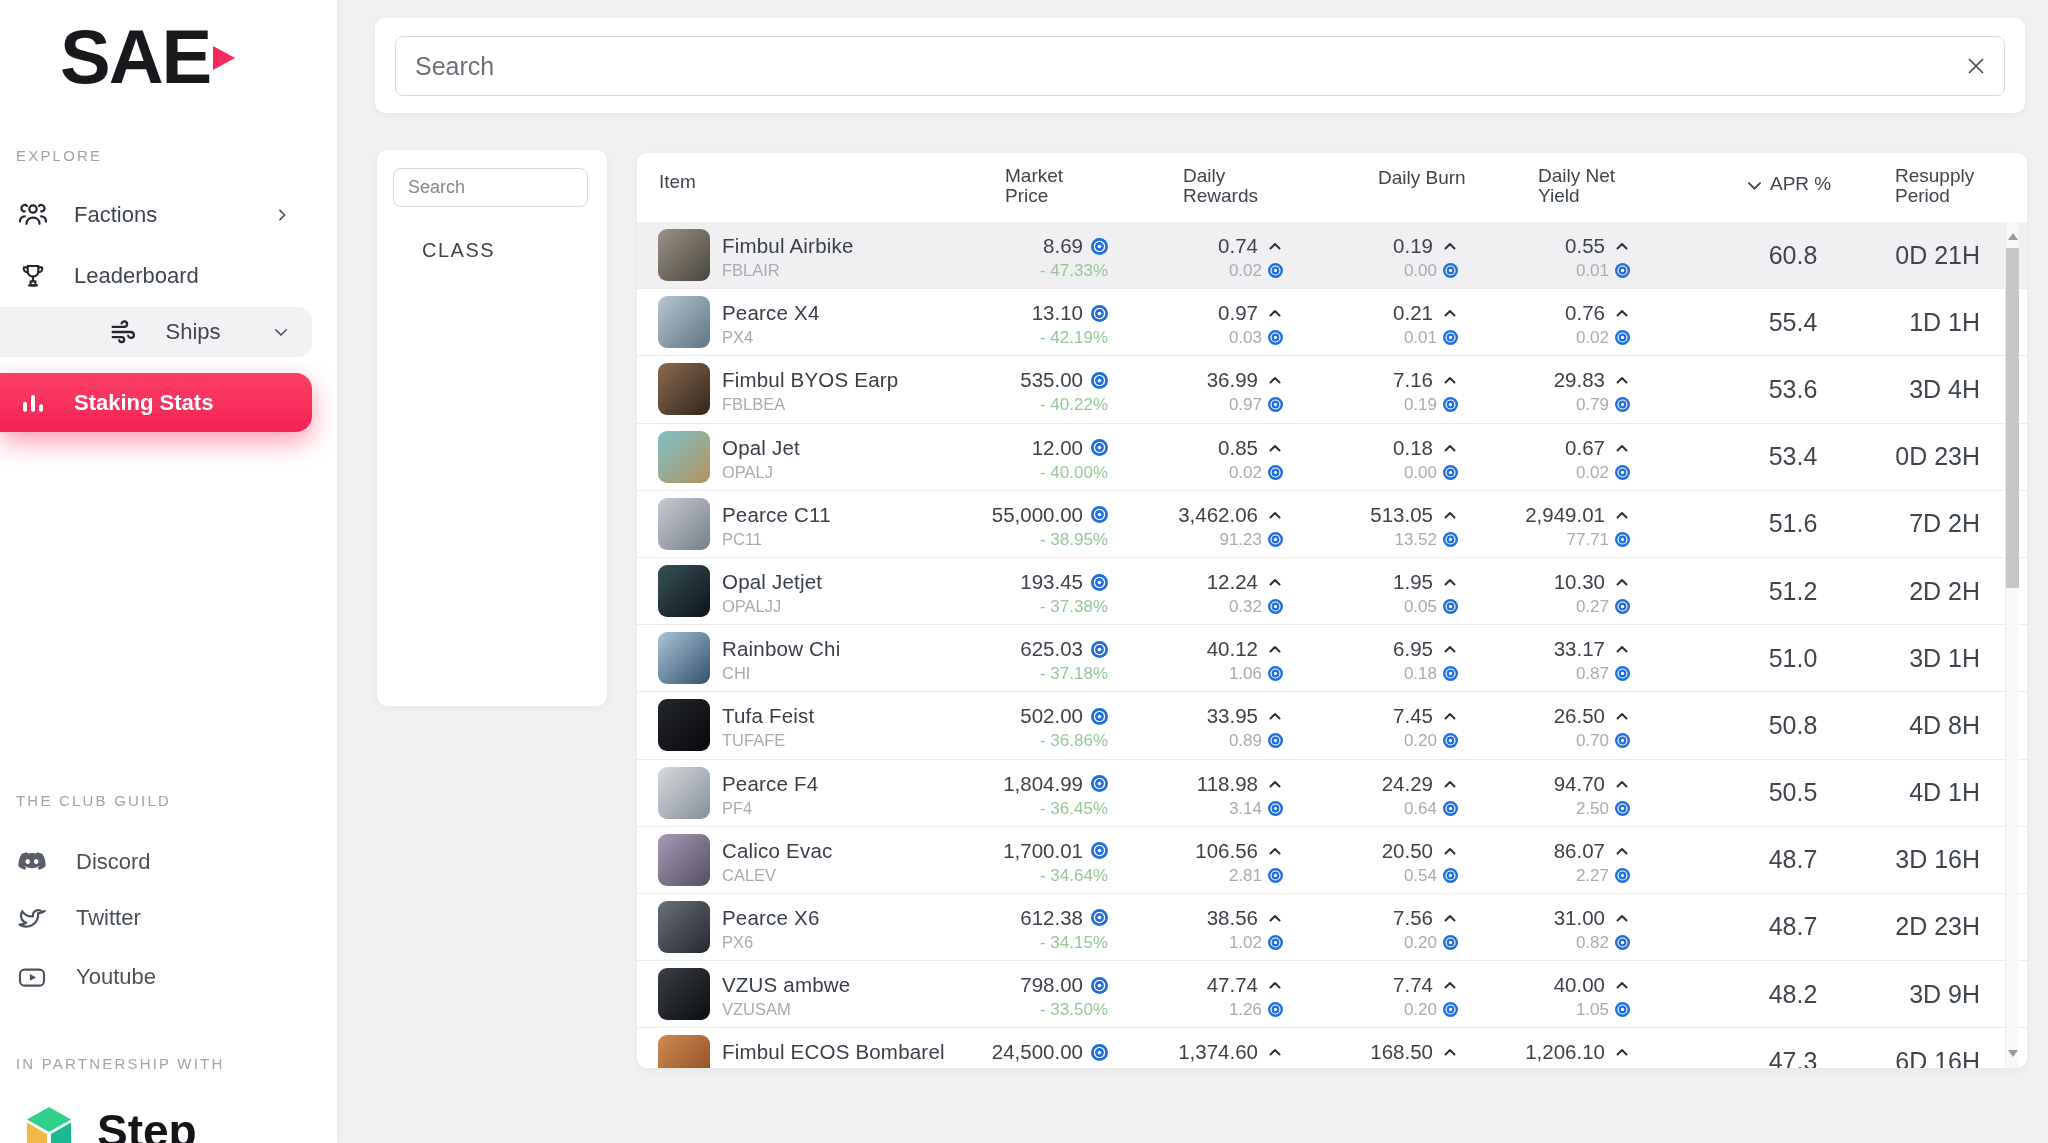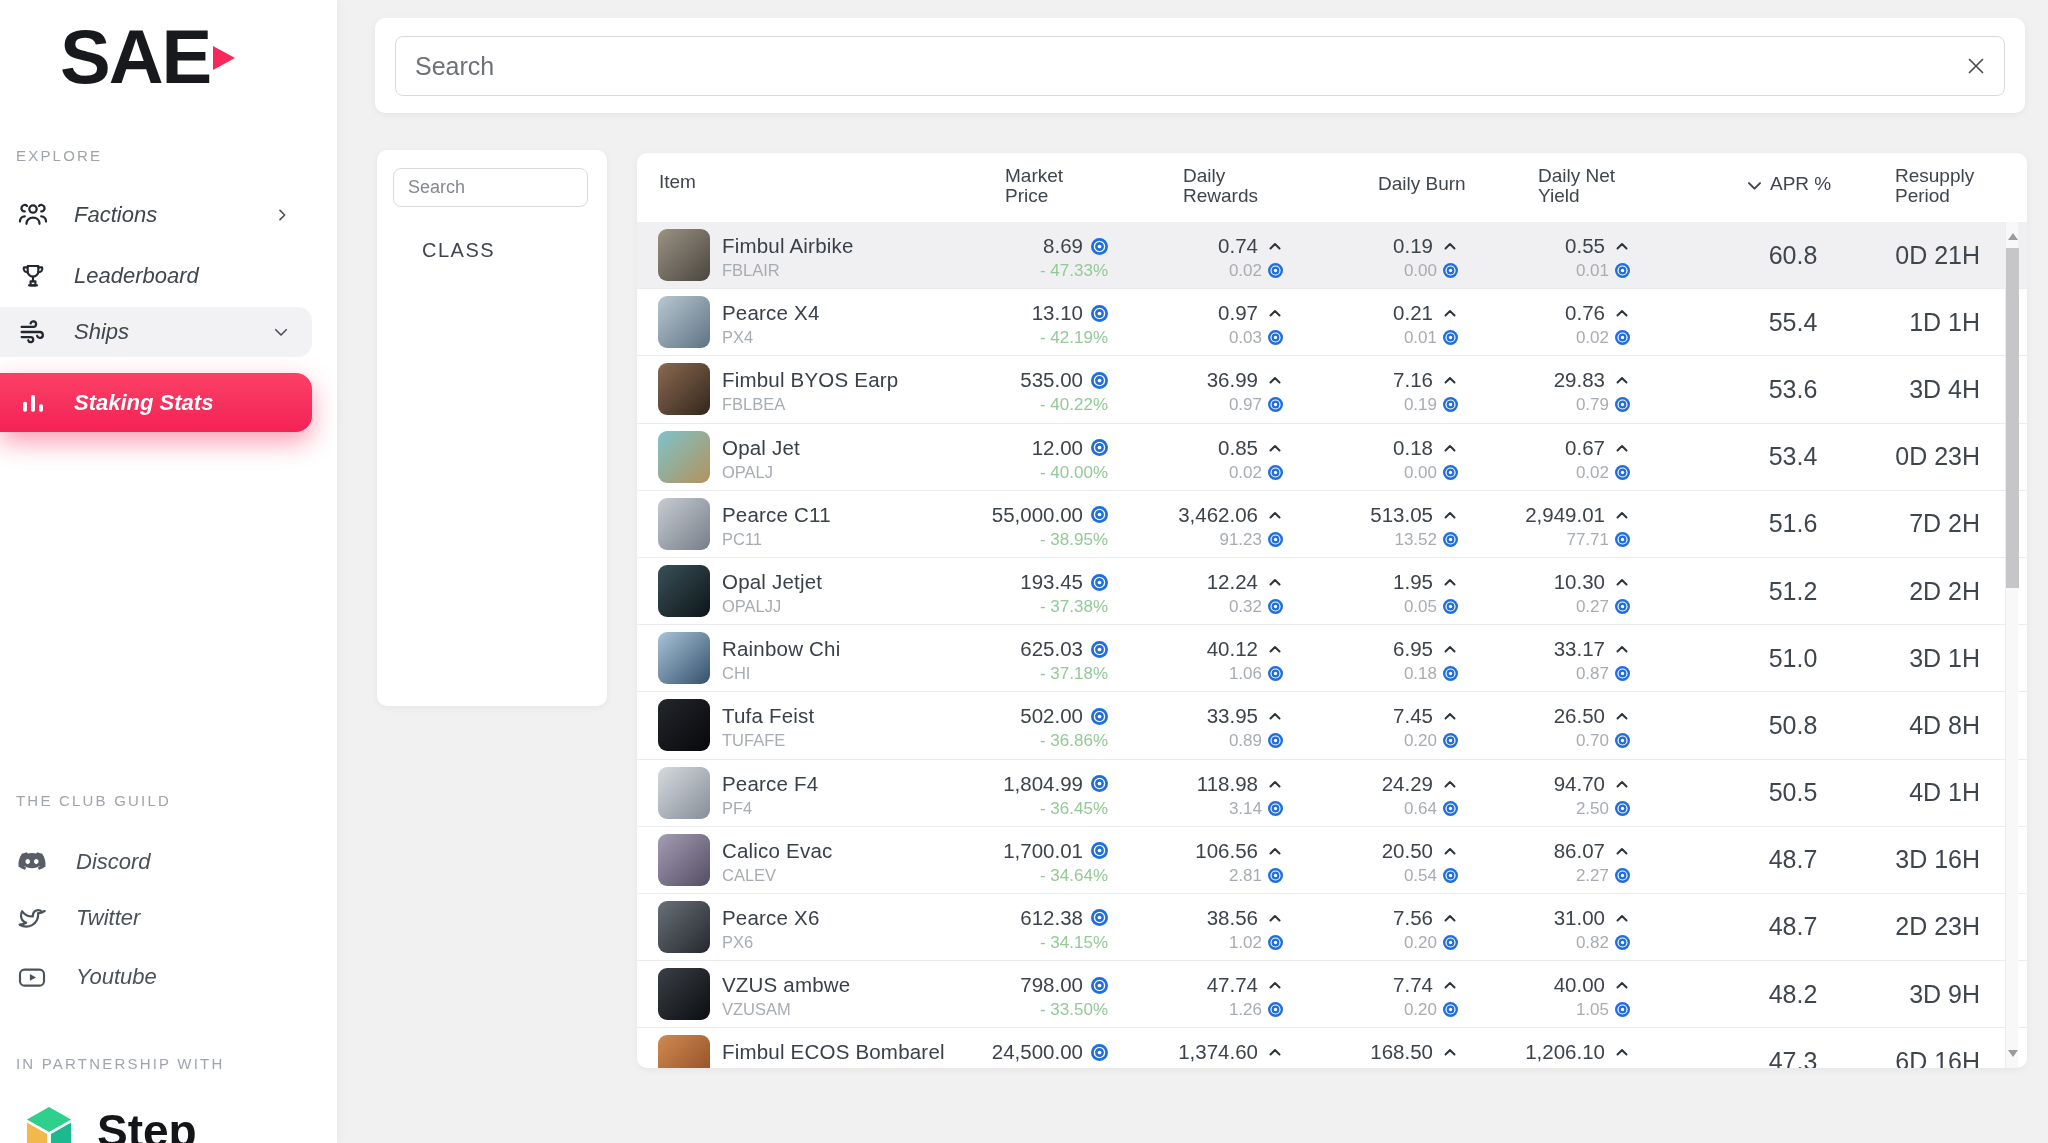--- a/index.html
+++ b/index.html
@@ -8,21 +8,21 @@
   .app { position:relative; width:2048px; height:1143px; overflow:hidden; }
 
   
   .sidebar { position:absolute; left:0; top:0; width:337px; height:1143px; background:#fff; box-shadow:2px 0 10px rgba(0,0,0,.04); }
   .logo { position:absolute; left:60px; top:18px; height:78px; }
   .logo-text { font-size:76px; font-weight:800; color:#17191c; letter-spacing:-2px; line-height:78px; }
   .logo-tri { position:absolute; left:153px; top:28px; width:0; height:0; border-left:22px solid #f7295c; border-top:12px solid transparent; border-bottom:12px solid transparent; }
   .section-label { position:absolute; left:16px; font-size:15px; letter-spacing:2.2px; color:#9fa4ac; font-weight:500; }
   .menu-item { position:absolute; left:0; width:312px; display:flex; align-items:center; padding-left:16px; }
   .menu-item .mi-icon { width:34px; height:34px; flex:0 0 34px; display:flex; align-items:center; justify-content:center; }
-  .menu-item .mi-label { margin-left:24px; font-size:22px; color:#40464e;font-style:italic; }
+  .menu-item .mi-label { margin-left:24px; font-size:22px; color:#40464e; }
   .menu-item .mi-trail { position:absolute; right:22px; display:flex; }
   .ships-row { background:#f2f2f4; border-radius:0 14px 14px 0; }
   .staking-row { background:linear-gradient(180deg,#fb4066,#f42255); border-radius:0 16px 16px 0; box-shadow:0 10px 26px rgba(246,35,85,.45); }
   .staking-row .mi-label { color:#fff; font-weight:700; }
   .club-item .mi-label { margin-left:27px; font-size:22px; color:#4b5158; }
   .partner { position:absolute; left:25px; top:1106px; display:flex; align-items:flex-start; }
   .partner-name { margin-left:24px; font-size:46px; font-weight:800; color:#141518; line-height:50px; }
 
   
   .search-card { position:absolute; left:375px; top:18px; width:1650px; height:95px; background:#fff; border-radius:10px; box-shadow:0 2px 8px rgba(0,0,0,.05); }
@@ -110,21 +110,21 @@
             <path d="M8 5.5H5.2a2.6 2.6 0 0 0 2.9 3.6"></path>
             <path d="M16 5.5h2.8a2.6 2.6 0 0 1-2.9 3.6"></path>
             <path d="M12 12.5V16"></path>
             <path d="M9 19h6"></path>
             <path d="M10.2 16h3.6v3h-3.6z"></path>
           </svg>
       </span>
       <span class="mi-label">Leaderboard</span>
     </div>
 
-    <div class="menu-item ships-row" style="top:307px;height:50px;">
+    <div class="menu-item ships-row" style="top:307px;height:50px;justify-content:center;">
       <span class="mi-icon">
         <svg width="32" height="32" viewBox="0 0 24 24" fill="none" stroke="#23272e" stroke-width="1.7" stroke-linecap="round" stroke-linejoin="round">
             <path d="M3.5 8.2h8.7a2.1 2.1 0 1 0-2-2.7"></path>
             <path d="M3.5 12h13.6a2.2 2.2 0 1 1-2 2.9"></path>
             <path d="M3.5 15.8h6.7a1.9 1.9 0 1 1-1.8 2.4"></path>
           </svg>
       </span>
       <span class="mi-label">Ships</span>
       <span class="mi-trail">
         <svg width="18" height="18" viewBox="0 0 24 24" fill="none" stroke="#4b5158" stroke-width="2.2" stroke-linecap="round" stroke-linejoin="round">
@@ -206,21 +206,21 @@
   <div class="table-card">
     <div class="th" style="left:22px;top:19px;">Item</div>
     <div class="th" style="left:368px;top:13px;">
       <div>Market</div>
         <div>Price</div>
     </div>
     <div class="th" style="left:546px;top:13px;">
       <div>Daily</div>
         <div>Rewards</div>
     </div>
-    <div class="th" style="left:741px;top:21px;">Daily Burn</div>
+    <div class="th" style="left:741px;top:15px;">Daily Burn</div>
     <div class="th" style="left:901px;top:13px;">
       <div>Daily Net</div>
         <div>Yield</div>
     </div>
     <div class="th" style="left:1108px;top:23px;">
       <svg width="19" height="19" viewBox="0 0 24 24" fill="none" stroke="#3c4249" stroke-width="2.4" stroke-linecap="round" stroke-linejoin="round">
           <path d="M5 9l7 7 7-7"></path>
         </svg>
     </div>
     <div class="th" style="left:1133px;top:21px;">APR %</div>

